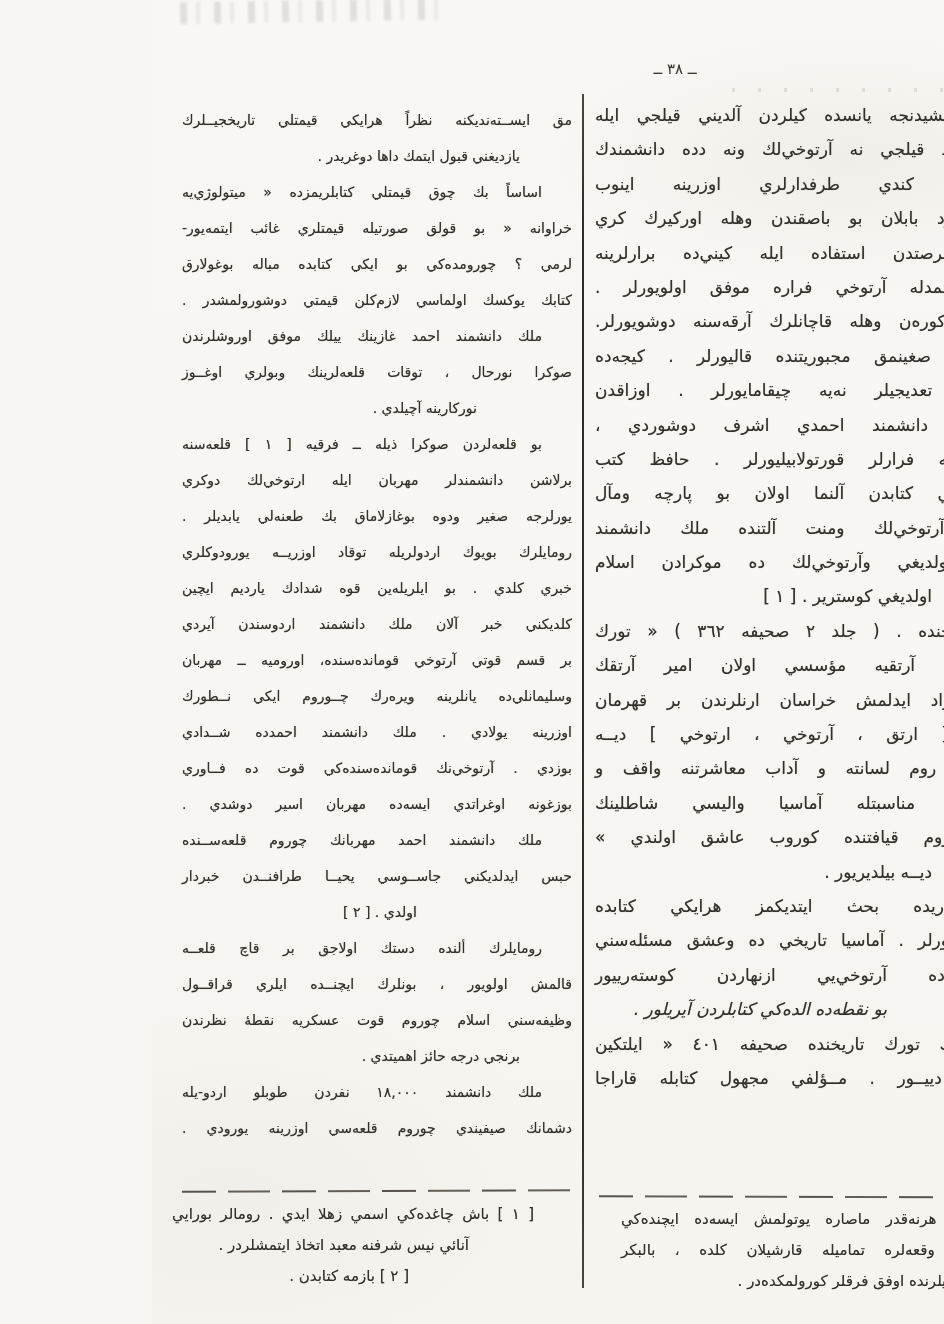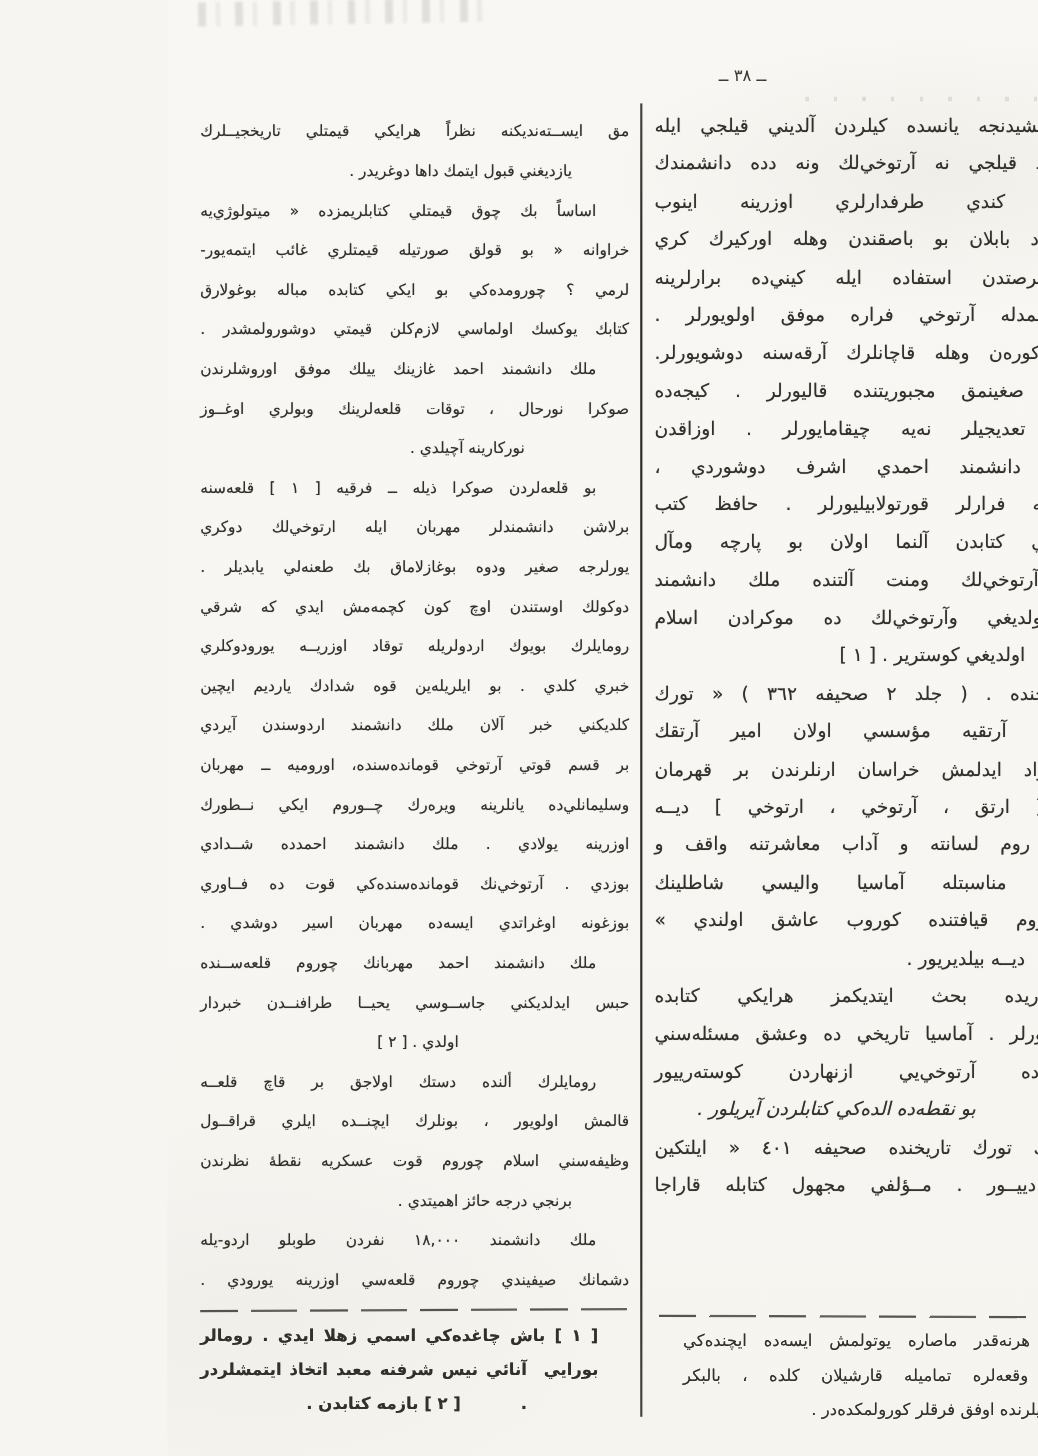--- a/index.html
+++ b/index.html
@@ -57,21 +57,21 @@
   .line.pr2{padding-right:95px;}
   .line.pr3{padding-right:155px;}
   .line.pr4{padding-right:200px;font-style:italic;}
   .fn-rule{
     position:absolute;height:2px;opacity:.85;
     background:repeating-linear-gradient(90deg,#3c3830 0 34px, transparent 34px 46px, #4a453c 46px 88px, transparent 88px 100px);
   }
   .fn-rule.left-rule{left:30px;top:1190px;width:396px;transform:rotate(-.25deg);}
   .fn-rule.right-rule{left:447px;top:1196px;width:480px;transform:rotate(.2deg);}
   .fn{position:absolute;direction:rtl;}
-  .fn-left{left:30px;top:1199px;width:392px;font-weight:bold;}
+  .fn-left{left:20px;top:1199px;width:392px;}
   .fn-right{left:469px;top:1204px;width:484px;}
   .fn .line{font-size:15px;height:31px;line-height:31px;text-shadow:0 0 .5px rgba(52,48,40,.5);}
 </style>
 </head>
 <body>
 
 <div class="page">
 
   <div class="smudge s1"></div>
   <div class="smudge s2"></div>
@@ -118,21 +118,20 @@
       <div class="line start">اساساً بك چوق قيمتلي كتابلريمزده « ميتولوژي‌يه</div>
       <div class="line full">خراوانه « بو قولق صورتيله قيمتلري غائب ايتمه‌يور-</div>
       <div class="line full">لرمي ؟ چورومده‌كي بو ايكي كتابده مباله بوغولارق</div>
       <div class="line full">كتابك يوكسك اولماسي لازم‌كلن قيمتي دوشورولمشدر .</div>
       <div class="line start">ملك دانشمند احمد غازينك ييلك موفق اوروشلرندن</div>
       <div class="line full">صوكرا نورحال ، توقات قلعه‌لرينك وبولري اوغــوز</div>
       <div class="line end pr2">نوركارينه آچيلدي .</div>
       <div class="line start">بو قلعه‌لردن صوكرا ذيله ــ فرقيه [ ١ ] قلعه‌سنه</div>
       <div class="line full">برلاشن دانشمندلر مهربان ايله ارتوخي‌لك دوكري</div>
       <div class="line full">يورلرجه صغير ودوه بوغازلاماق بك طعنه‌لي يابديلر .</div>
-      <div class="line full">دوكولك اوستندن اوچ كون كچمه‌مش ايدي كه شرقي</div>
       <div class="line full">رومايلرك بويوك اردولريله توقاد اوزريــه يورودوكلري</div>
       <div class="line full">خبري كلدي . بو ايلريله‌ين قوه شدادك يارديم ايچين</div>
       <div class="line full">كلديكني خبر آلان ملك دانشمند اردوسندن آيردي</div>
       <div class="line full">بر قسم قوتي آرتوخي قوماندەسنده، اوروميه ــ مهربان</div>
       <div class="line full">وسليمانلي‌ده يانلرينه ويرەرك چــوروم ايكي نــطورك</div>
       <div class="line full">اوزرينه يولادي . ملك دانشمند احمدده شــدادي</div>
       <div class="line full">بوزدي . آرتوخي‌نك قوماندەسنده‌كي قوت دە فــاوري</div>
       <div class="line full">بوزغونه اوغراتدي ايسه‌ده مهربان اسير دوشدي .</div>
       <div class="line start">ملك دانشمند احمد مهربانك چوروم قلعه‌ســنده</div>
       <div class="line full">حبس ايدلديكني جاســوسي يحيــا طرافنــدن خبردار</div>

